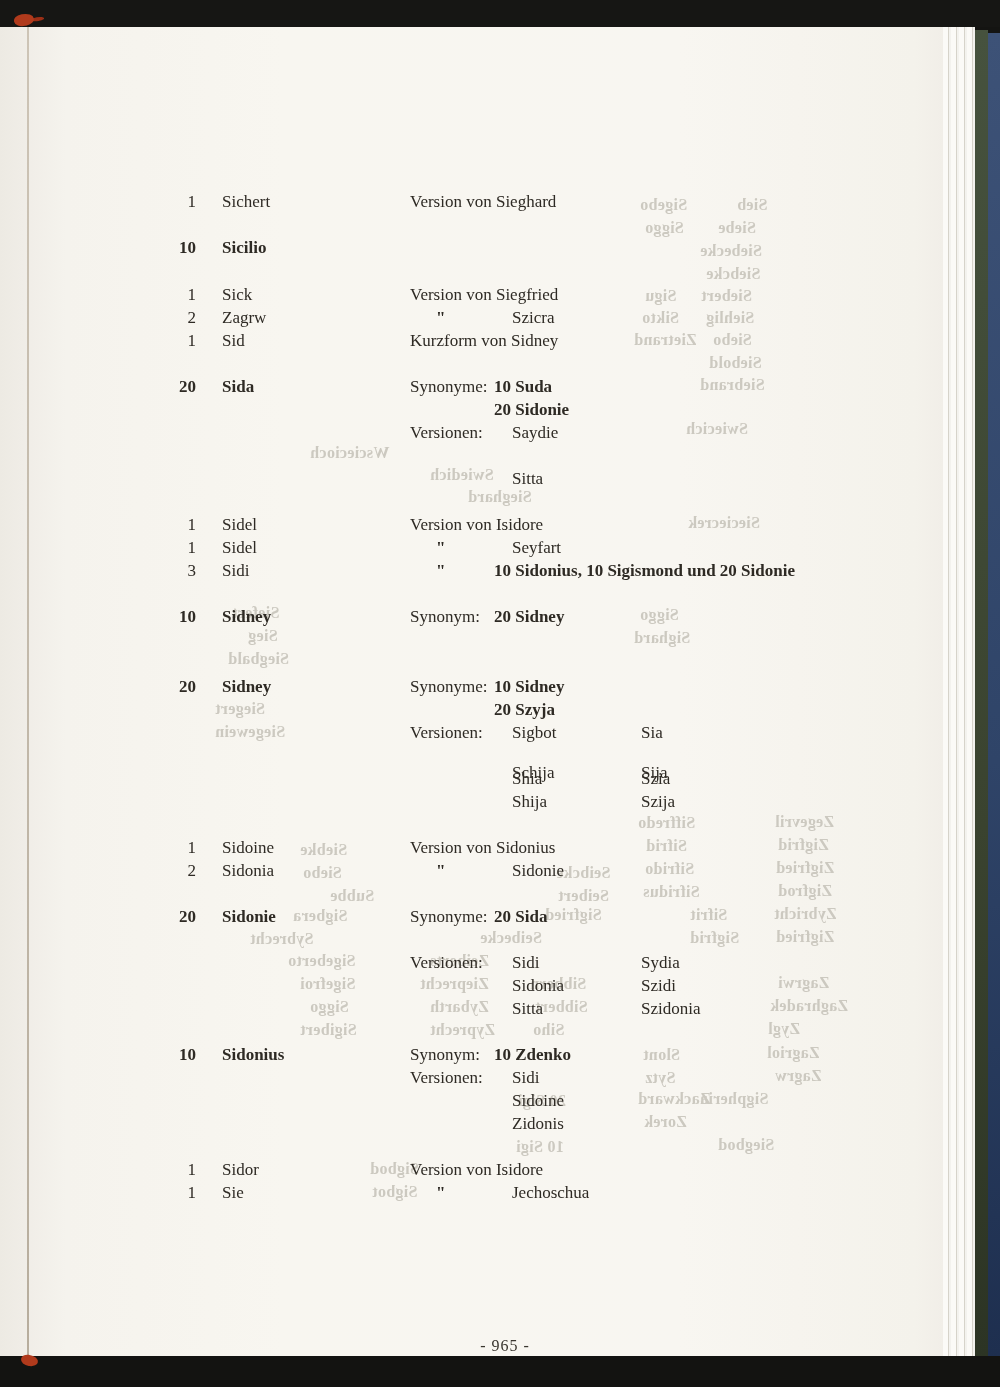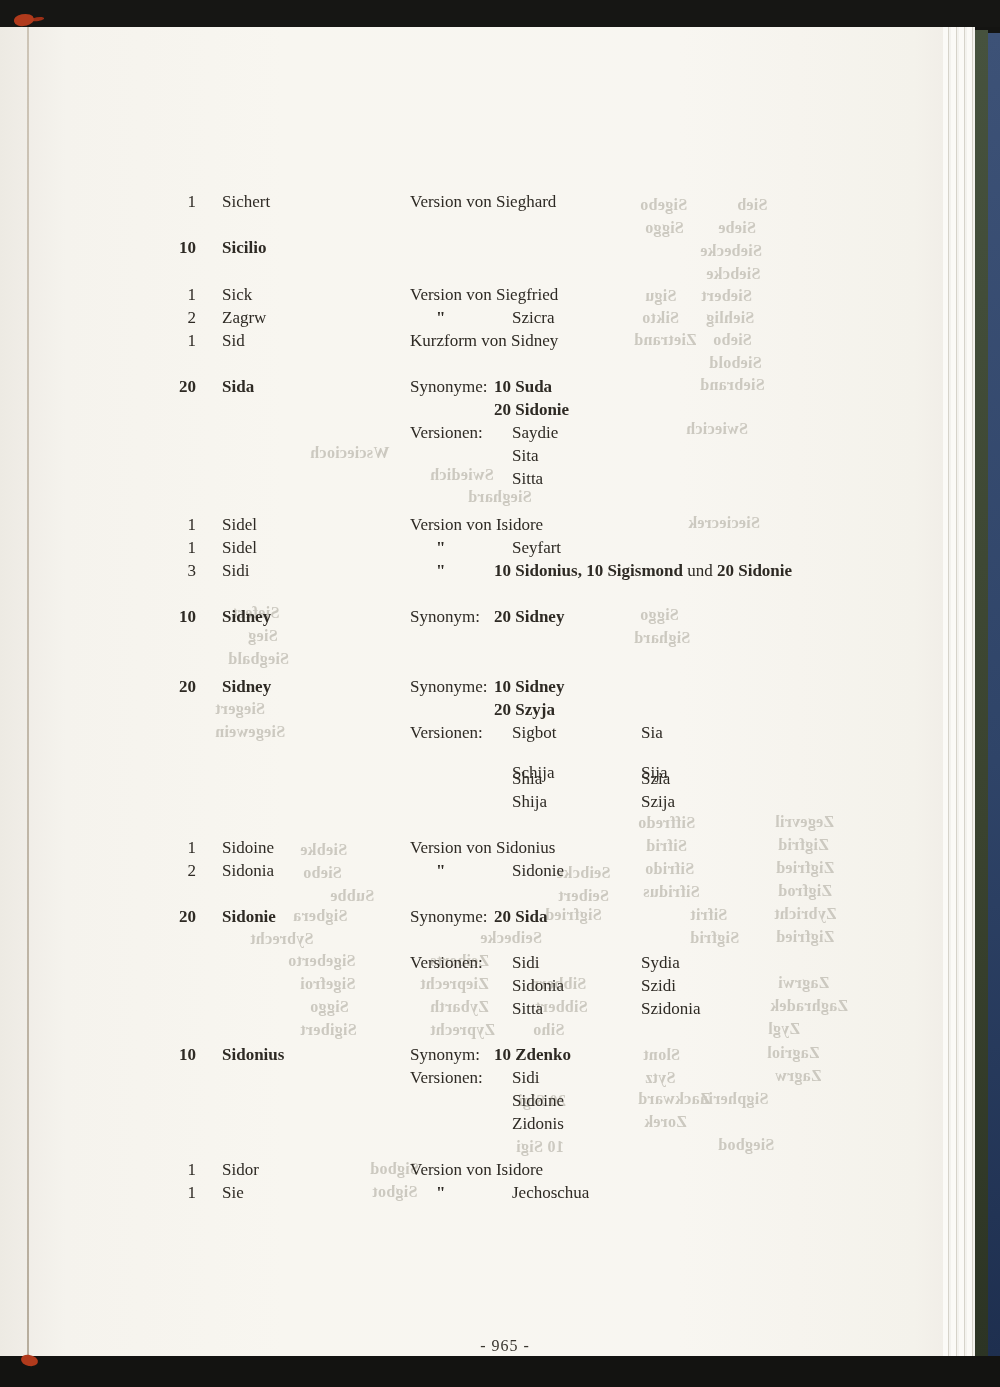--- a/index.html
+++ b/index.html
@@ -31,21 +31,21 @@
   .ln{position:absolute;left:0;width:1000px;height:23px;white-space:nowrap;}
   .c{position:absolute;top:0;}
   .count{left:150px;width:46px;text-align:right;}
   .name{left:222px;}
   .lbl{left:410px;}
   .dit{left:436px;font-weight:700;}
   .bnum{left:494px;font-weight:700;}
   .val{left:512px;}
   .val2{left:641px;}
   .b{font-weight:700;}
-  .reg{font-weight:400;}
+  .reg{font-weight:700;}
   .footer{position:absolute;top:1337px;left:420px;width:170px;text-align:center;
           font-size:16px;color:#3a362f;letter-spacing:1px;}
 </style>
 </head>
 <body>
 
 <div class="photo">
 
   <div class="bar top"></div>
   <div class="bar bottom"></div>
@@ -172,23 +172,20 @@
       <span class="c lbl">Synonyme:</span>
       <span class="c bnum">10 Suda</span>
     </div>
     <div class="ln" style="top:400px">
       <span class="c bnum">20 Sidonie</span>
     </div>
     <div class="ln" style="top:423px">
       <span class="c lbl">Versionen:</span>
       <span class="c val">Saydie</span>
     </div>
-    <div class="ln" style="top:446px">
-      <span class="c val">Sita</span>
-    </div>
     <div class="ln" style="top:469px">
       <span class="c val">Sitta</span>
     </div>
 
     <div class="ln" style="top:515px">
       <span class="c count">1</span>
       <span class="c name">Sidel</span>
       <span class="c lbl">Version von Isidore</span>
     </div>
 

